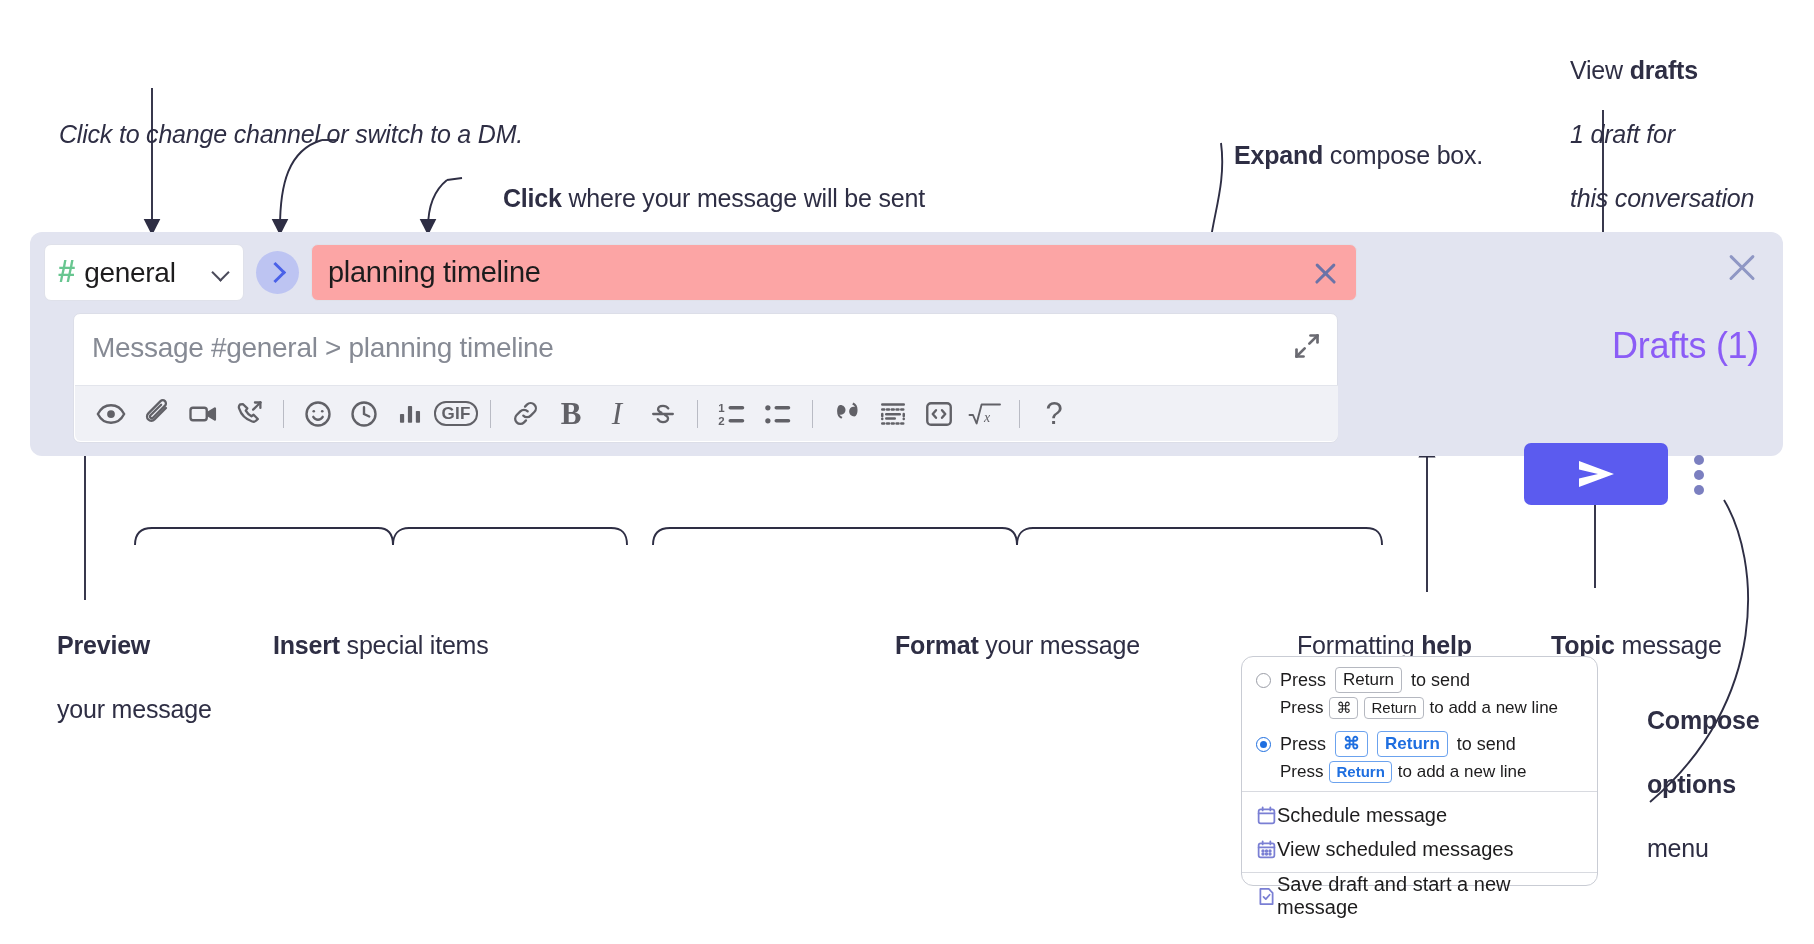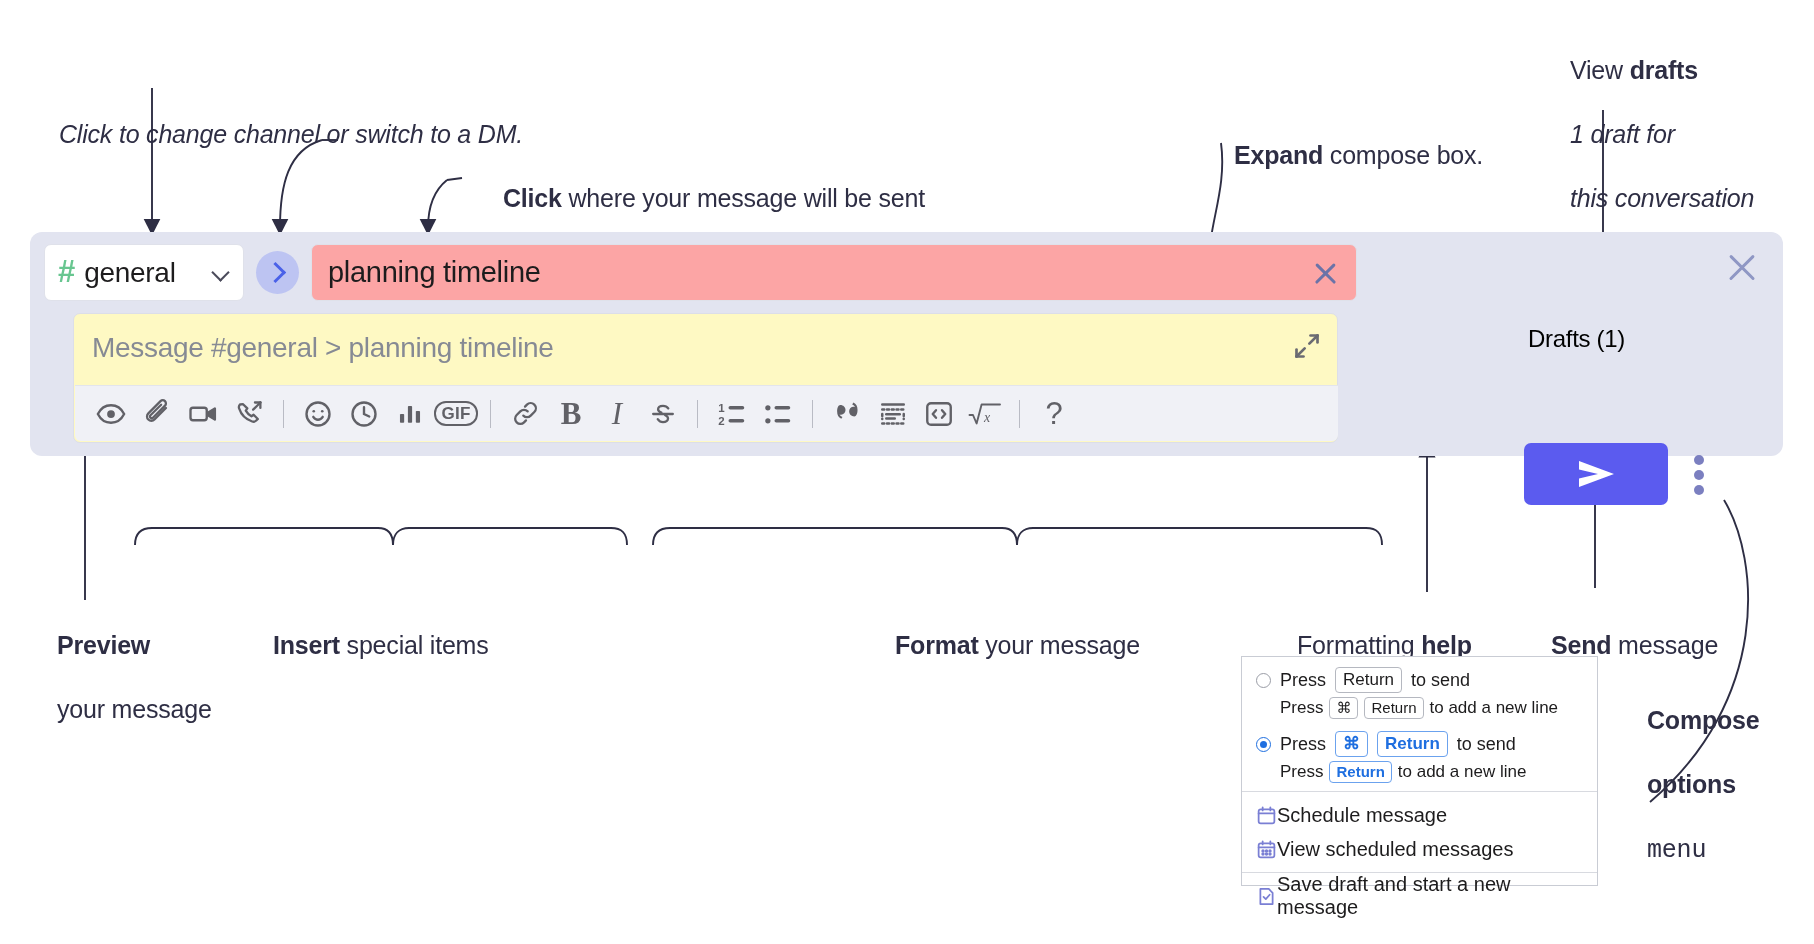--- a/index.html
+++ b/index.html
@@ -60,21 +60,21 @@
   }
   .topic-x:before,.topic-x:after{
     content:"";position:absolute;left:2px;top:14px;width:27px;height:3.4px;
     background:#6b73a8;border-radius:2px;
   }
   .topic-x:before{transform:rotate(45deg);}
   .topic-x:after{transform:rotate(-45deg);}
 
   .msgbox{
     position:absolute;left:43px;top:81px;width:1265px;height:130px;
-    background:#fef9c3;border:1px solid #dcdee8;border-radius:7px;box-sizing:border-box;
+    background:#ffffff;border:1px solid #dcdee8;border-radius:7px;box-sizing:border-box;
   }
   .placeholder{
     position:absolute;left:18px;top:18px;font-size:28px;color:#868a94;letter-spacing:-0.3px;
   }
   .expand-ic{position:absolute;right:16px;top:18px;width:28px;height:28px;}
 
   .toolbar{
     position:absolute;left:1px;bottom:1px;width:1263px;height:56px;
     background:#f0f1f6;border-top:1px solid #e3e5ec;border-radius:0 0 6px 6px;
     display:flex;align-items:center;padding-left:13px;box-sizing:border-box;
@@ -99,36 +99,36 @@
     position:absolute;left:1524px;top:443px;width:144px;height:62px;
     background:#5b5bef;border-radius:7px;display:flex;align-items:center;justify-content:center;
   }
   .kebab{
     position:absolute;left:1694px;top:455px;width:10px;height:40px;
   }
   .kebab span{
     display:block;width:10px;height:10px;border-radius:50%;background:#7b7fc0;margin-bottom:5px;
   }
   .drafts{
-    position:absolute;left:1528px;top:325px;font-size:24px;color:#000000;letter-spacing:-0.3px;
+    position:absolute;left:1612px;top:325px;font-size:36px;color:#8b5cf6;letter-spacing:-0.3px;
   }
   .panel-x{
     position:absolute;right:24px;top:18px;width:34px;height:34px;
   }
   .panel-x:before,.panel-x:after{
     content:"";position:absolute;left:0;top:16px;width:34px;height:3.2px;
     background:#8f97c4;border-radius:2px;
   }
   .panel-x:before{transform:rotate(45deg);}
   .panel-x:after{transform:rotate(-45deg);}
 
   
   .menu{
     position:absolute;left:1241px;top:656px;width:357px;height:230px;
-    background:#ffffff;border:1px solid #c9ccd4;border-radius:0;box-sizing:border-box;
+    background:#ffffff;border:1px solid #c9ccd4;border-radius:12px;box-sizing:border-box;
     font-size:18px;color:#1d1c1d;
   }
   .menu-row{display:flex;align-items:center;gap:9px;padding:0 14px;height:30px;}
   .radio{
     width:15px;height:15px;border-radius:50%;border:1.8px solid #9a9da6;box-sizing:border-box;flex:none;
   }
   .radio.on{border:1.8px solid #1f6fe0;position:relative;}
   .radio.on:after{
     content:"";position:absolute;left:3px;top:3px;width:7px;height:7px;border-radius:50%;background:#1f6fe0;
   }
@@ -219,27 +219,27 @@
 
   <div class="ann" style="left:868px;top:597px;">
     <b>Format</b><span> your message</span>
   </div>
 
   <div class="ann" style="left:1270px;top:597px;">
     <span>Formatting </span><b>help</b>
   </div>
 
   <div class="ann" style="left:1524px;top:597px;">
-    <b>Send</b><span> message</span>
+    <b>Topic</b><span> message</span>
   </div>
 
   <div class="ann" style="left:1620px;top:672px;font-weight:700;">
     <span>Compose</span><br>
     <span>options</span><br>
-    <span style="font-weight:400;font-family:Liberation Mono, monospace;">menu</span>
+    <span style="font-weight:400;">menu</span>
   </div>
 
   <div class="compose-panel">
 
     <div class="panel-x"></div>
 
     <div class="row-top">
       <div class="channel-chip">
         <span class="hash">#</span>
         <span class="channel-name">general</span>

